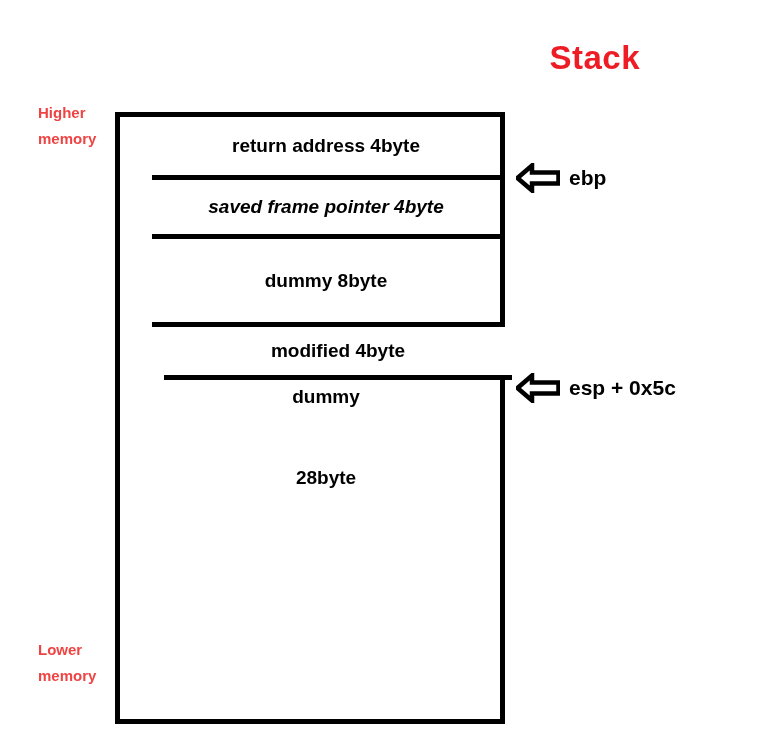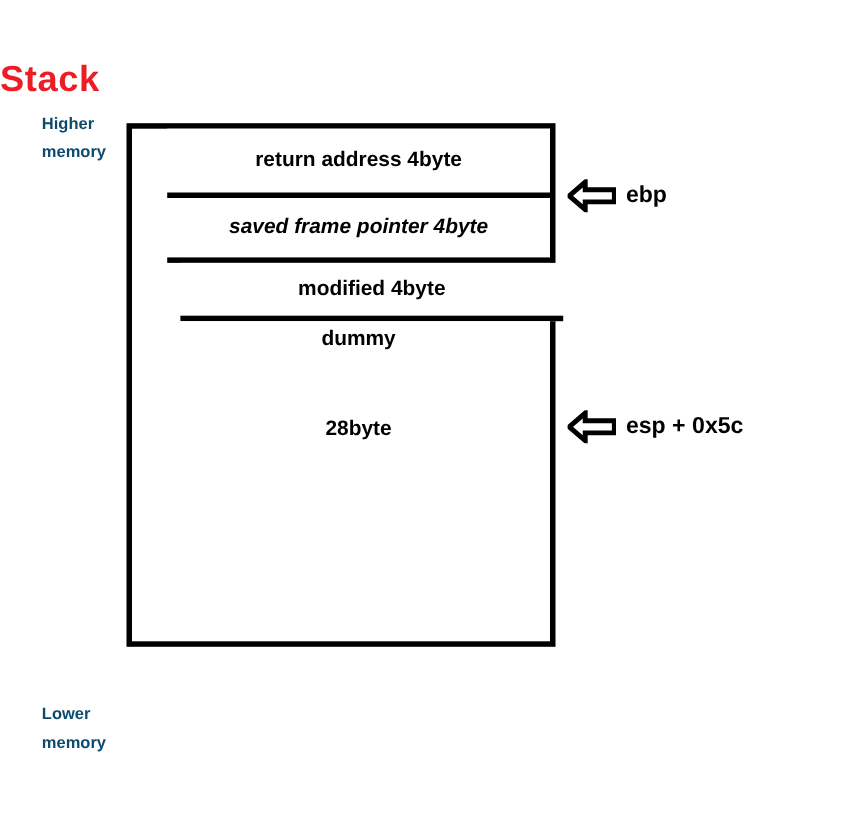--- a/index.html
+++ b/index.html
@@ -16,51 +16,51 @@
     width: 783px;
     height: 748px;
     background: #ffffff;
     overflow: hidden;
   }
 
   
   #diagram-title {
     position: absolute;
     left: 0;
-    top: 52px;
+    top: 38px;
     width: 640px;
-    text-align: left;
+    text-align: right;
     font-size: 33px;
     font-weight: bold;
     color: #ee1c24;
     letter-spacing: 0.5px;
     line-height: 40px;
   }
 
   
   .mem-label {
     position: absolute;
     font-size: 15px;
     font-weight: bold;
-    color: #0c4a6e;
+    color: #ef4444;
     line-height: 26px;
     text-align: left;
     width: 90px;
   }
   #label-higher-memory { left: 38px; top: 100px; }
   #label-lower-memory  { left: 38px; top: 637px; }
   .mem-label .ml-line { display: block; }
 
   
   #stack-box {
     position: absolute;
     left: 115px;
     top: 112px;
     width: 390px;
-    height: 476px;
+    height: 612px;
     box-sizing: border-box;
     border: 5px solid #000000;
     background: #ffffff;
     display: flex;
     flex-direction: column;
     padding-left: 32px;
   }
   .stack-row {
     box-sizing: border-box;
     position: relative;
@@ -137,20 +137,23 @@
   <div id="stack-box">
 
     <div class="stack-row" id="row-return-address">
       <span class="row-line">return address 4byte</span>
     </div>
 
     <div class="stack-row" id="row-saved-frame-pointer">
       <span class="row-line">saved frame pointer 4byte</span>
     </div>
 
+    <div class="stack-row" id="row-dummy-8byte">
+      <span class="row-line">dummy 8byte</span>
+    </div>
 
     <div class="stack-row" id="row-modified-4byte">
       <span class="row-line">modified 4byte</span>
     </div>
 
 
     <div class="stack-row" id="row-dummy-28byte">
       <span class="row-line">dummy</span>
       <span class="row-line">28byte</span>
     </div>

